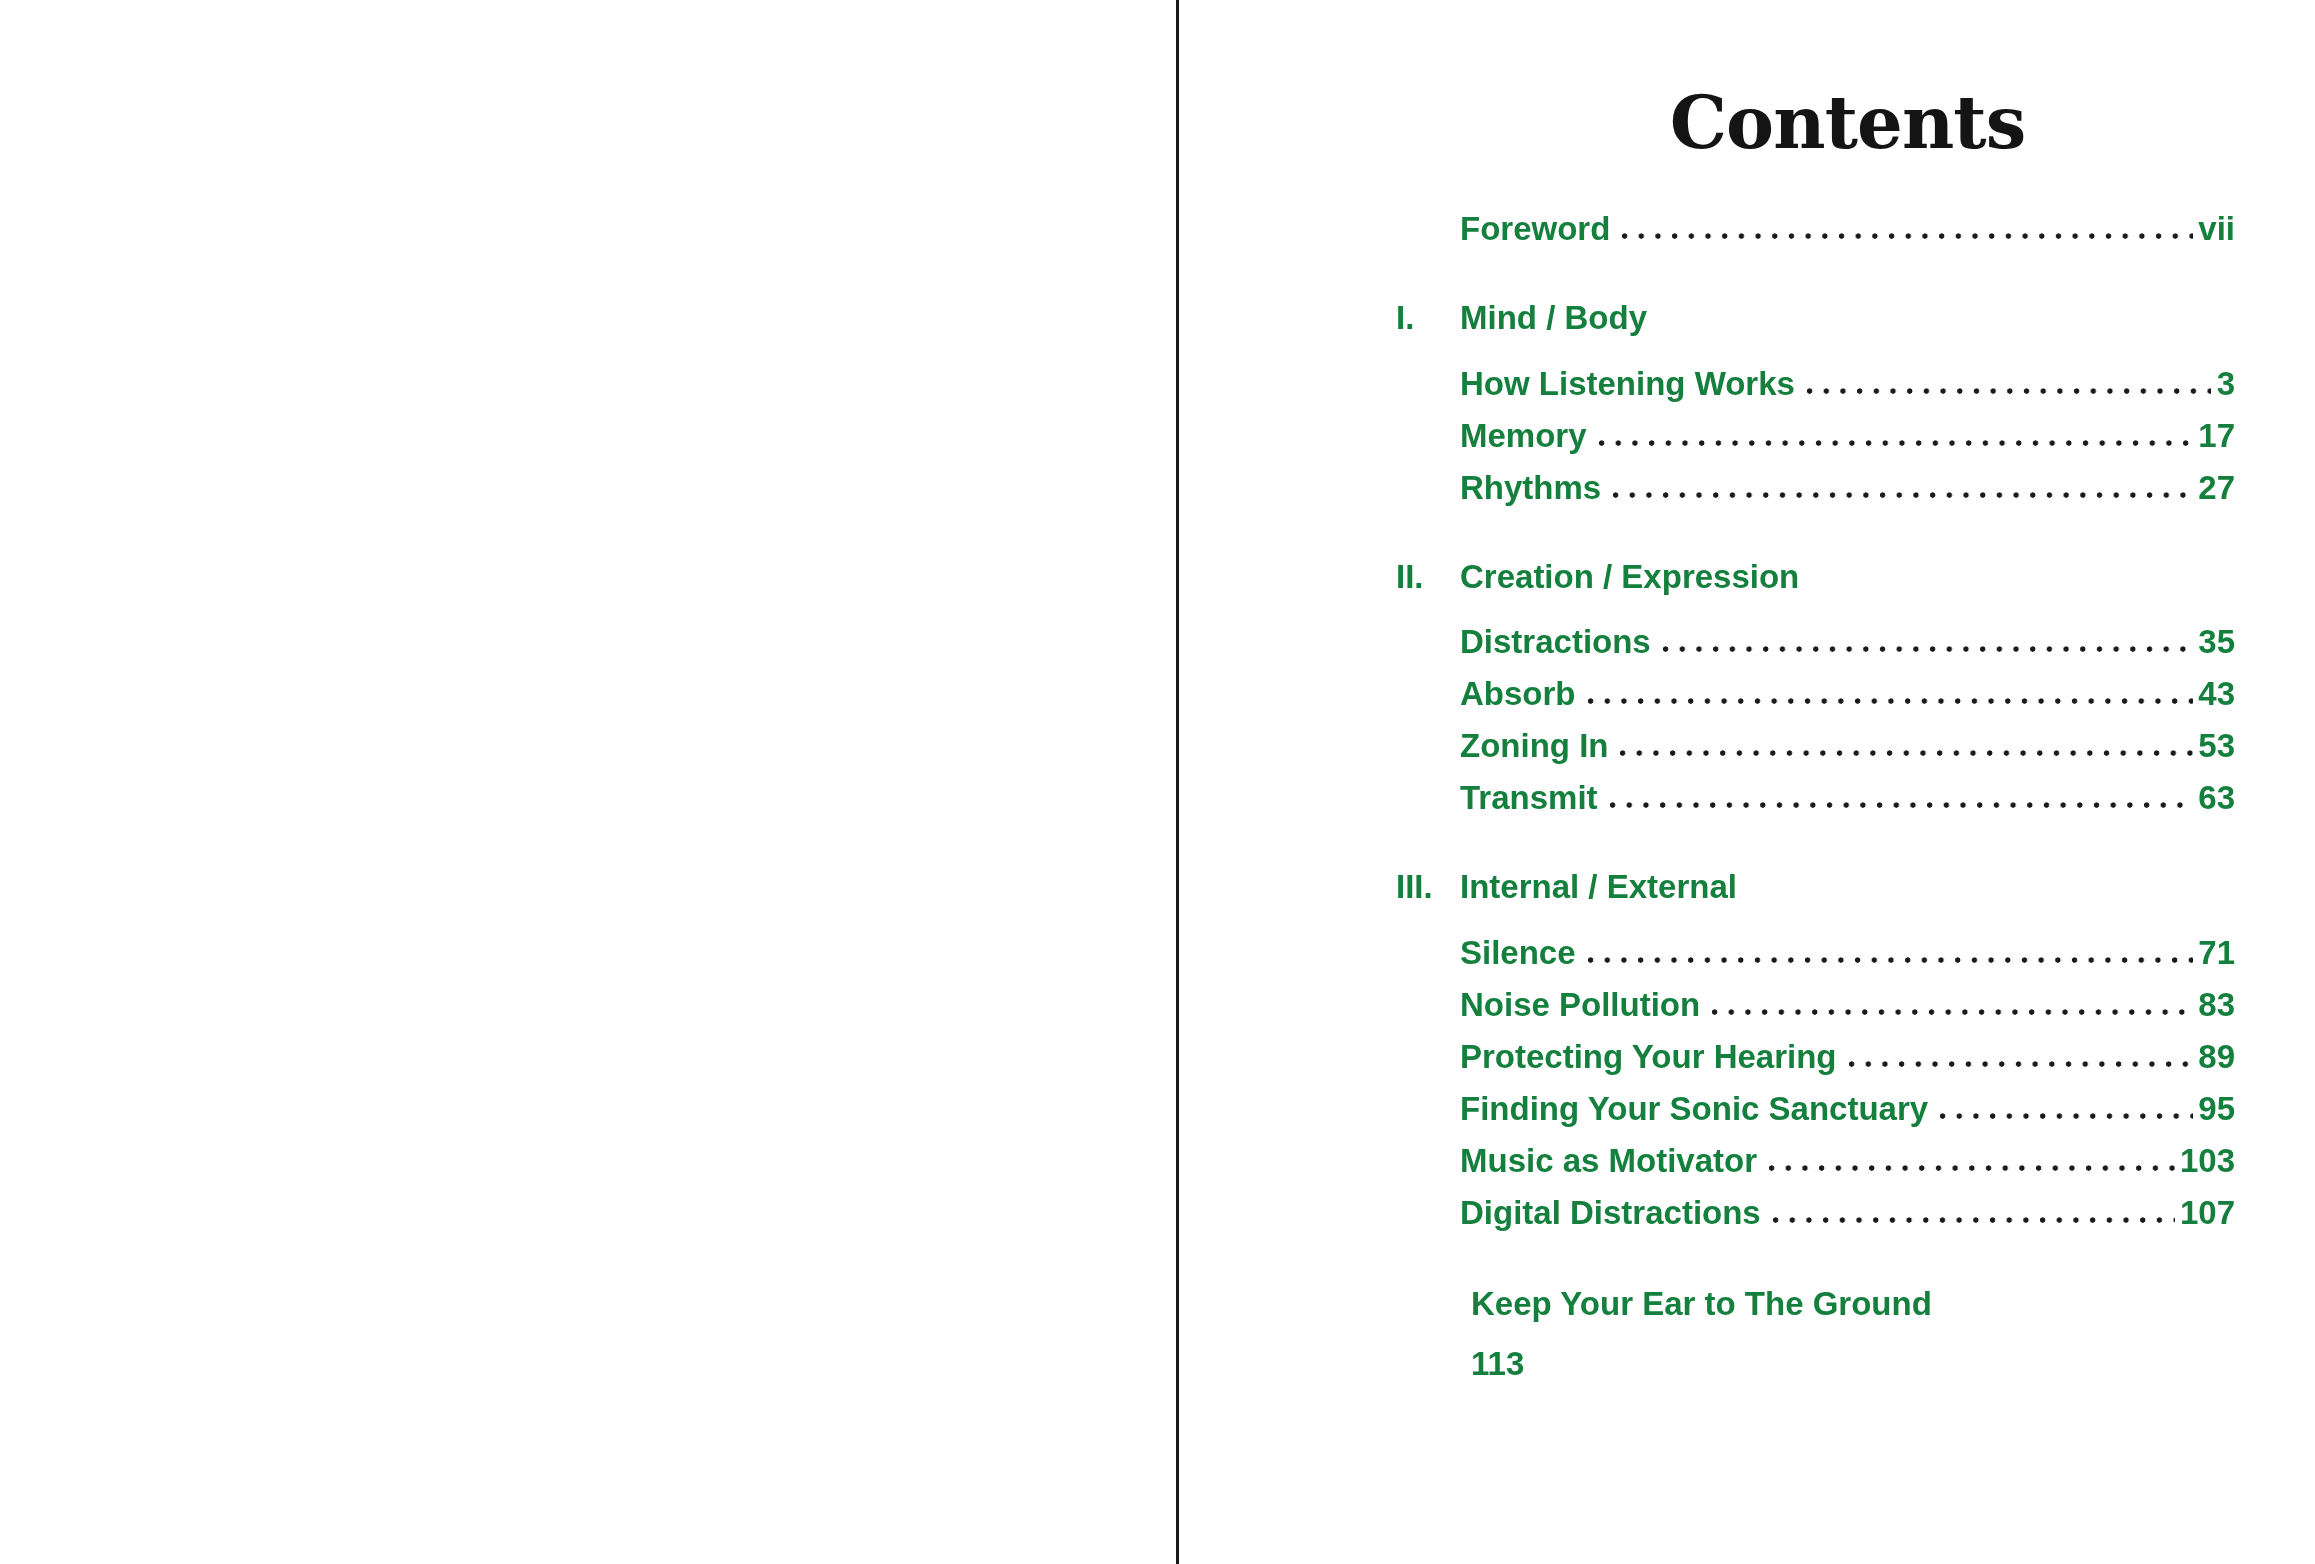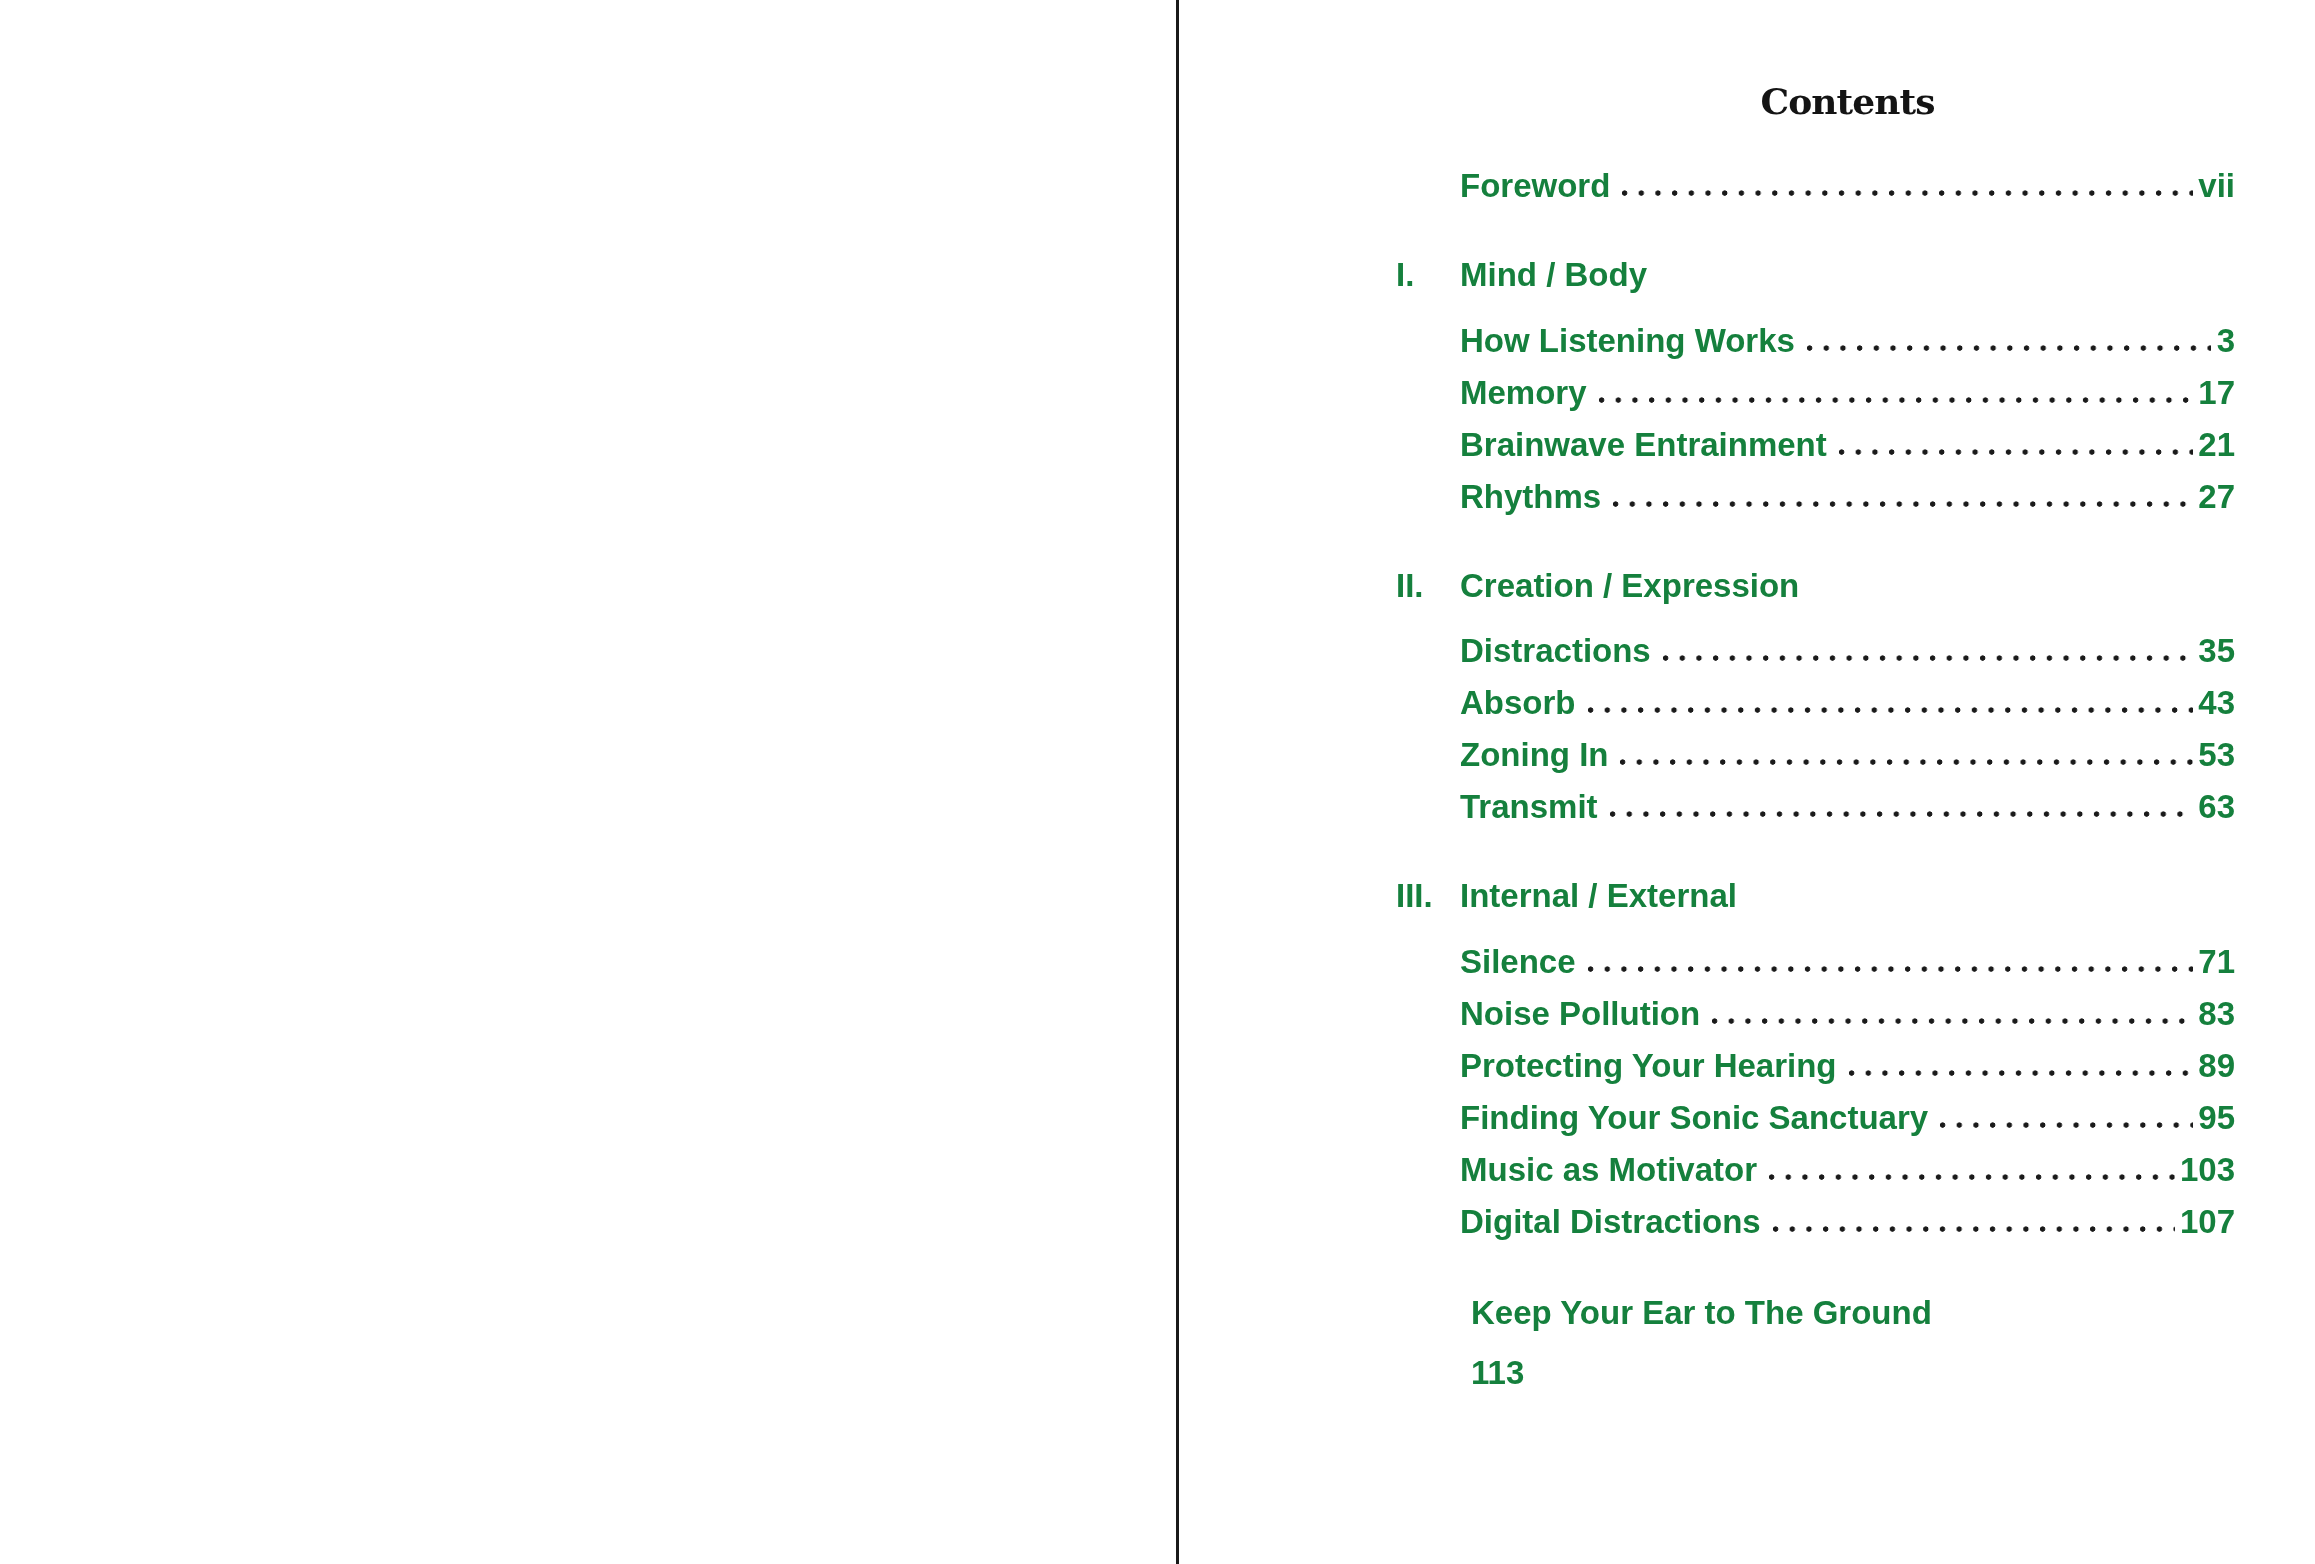--- a/index.html
+++ b/index.html
@@ -31,21 +31,21 @@
     position: absolute;
     left: 1396px; top: 0;
     width: 839px;
     height: 1565px;
   }
   .contents-title {
     margin: 80px 0 38px 64px;
     text-align: center;
     font-family: "DejaVu Serif", serif;
     font-weight: 700;
-    font-size: 36px;
+    font-size: 72px;
     letter-spacing: -0.9px;
     color: #141414;
   }
   .toc-row {
     display: flex;
     align-items: baseline;
     font-size: 33px;
     line-height: 52px;
     color: #15803d;
     font-weight: bold;
@@ -106,25 +106,20 @@
   </div>
   <div class="toc-row indented">
     <span class="label">How Listening Works</span>
     <span class="dots"></span>
     <span class="pagenum">3</span>
   </div>
   <div class="toc-row indented">
     <span class="label">Memory</span>
     <span class="dots"></span>
     <span class="pagenum">17</span>
-  </div>
-  <div class="toc-row indented">
-    <span class="label">Brainwave Entrainment</span>
-    <span class="dots"></span>
-    <span class="pagenum">21</span>
   </div>
   <div class="toc-row indented">
     <span class="label">Rhythms</span>
     <span class="dots"></span>
     <span class="pagenum">27</span>
   </div>
 
   <div class="toc-row section-heading">
     <span class="numeral">II.</span>
     <span class="label">Creation / Expression</span>

